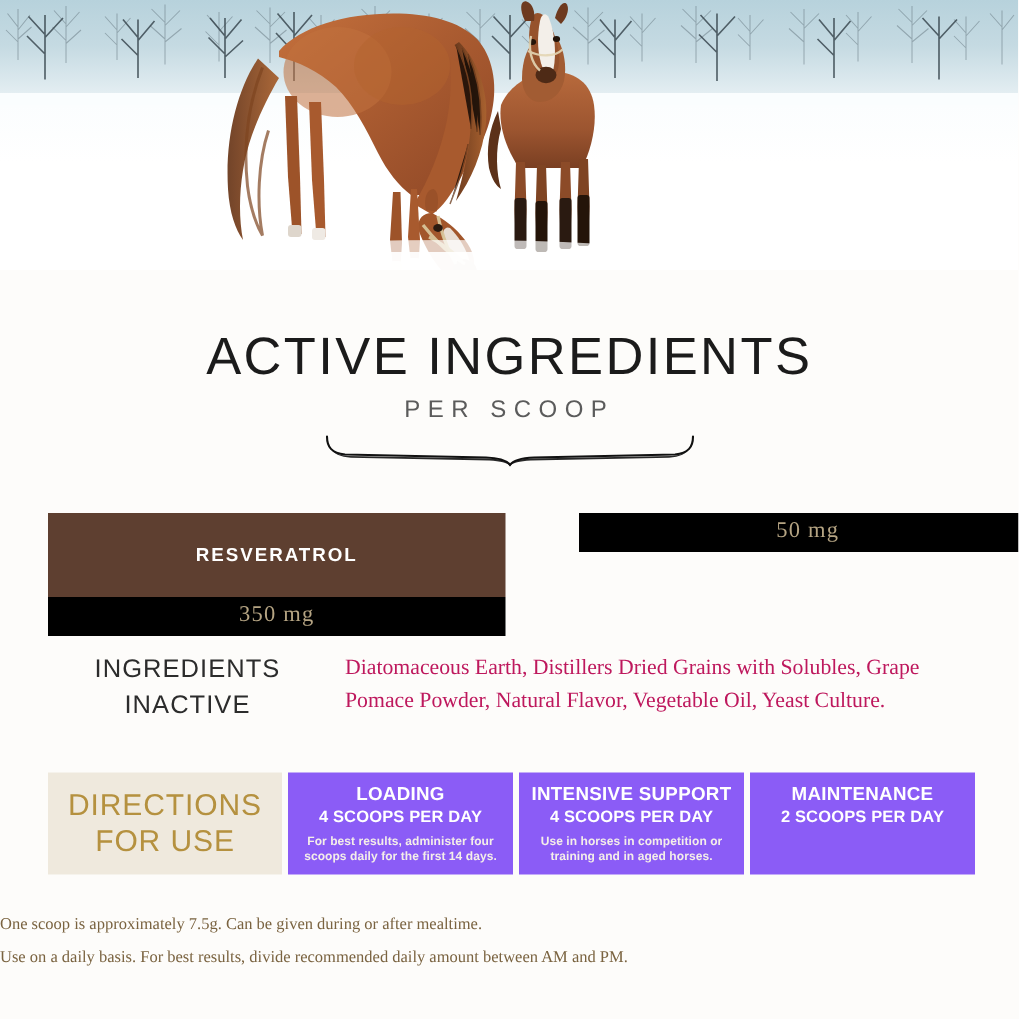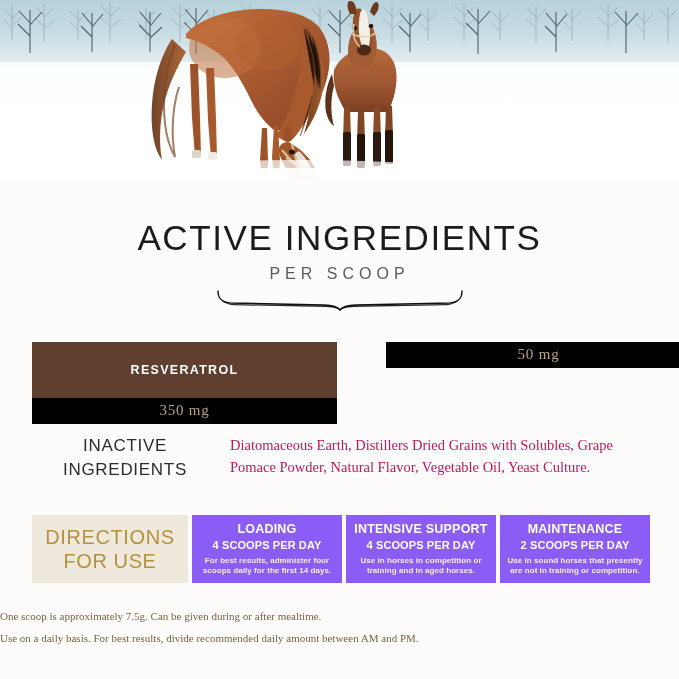--- a/index.html
+++ b/index.html
@@ -425,22 +425,22 @@
     </div>
 
     <div class="active-card card-tall">
       <div class="active-amount">50 mg</div>
     </div>
 
   </div>
 
   <div class="inactive-row">
     <div class="inactive-label">
+      <div>INGREDIENTS</div>
       <div>INACTIVE</div>
-      <div>INGREDIENTS</div>
     </div>
     <div class="inactive-text">Diatomaceous Earth, Distillers Dried Grains with Solubles, Grape Pomace Powder, Natural Flavor, Vegetable Oil, Yeast Culture.</div>
   </div>
 
   <div class="directions-row">
 
     <div class="directions-title">
       <div>DIRECTIONS</div>
       <div>FOR USE</div>
     </div>
@@ -459,24 +459,20 @@
       <div class="dose-amount">4 SCOOPS PER DAY</div>
       <div class="dose-desc">
         <span>Use in horses in competition or</span><br>
         <span>training and in aged horses.</span>
       </div>
     </div>
 
     <div class="dose-card">
       <div class="dose-title">MAINTENANCE</div>
       <div class="dose-amount">2 SCOOPS PER DAY</div>
-      <div class="dose-desc">
-        <span>Use in sound horses that presently</span><br>
-        <span>are not in training or competition.</span>
-      </div>
     </div>
 
   </div>
 
   <div class="footer-note">
     <span class="footer-line">One scoop is approximately 7.5g. Can be given during or after mealtime.</span>
     <span class="footer-line">Use on a daily basis. For best results, divide recommended daily amount between AM and PM.</span>
   </div>
 
 </div>

